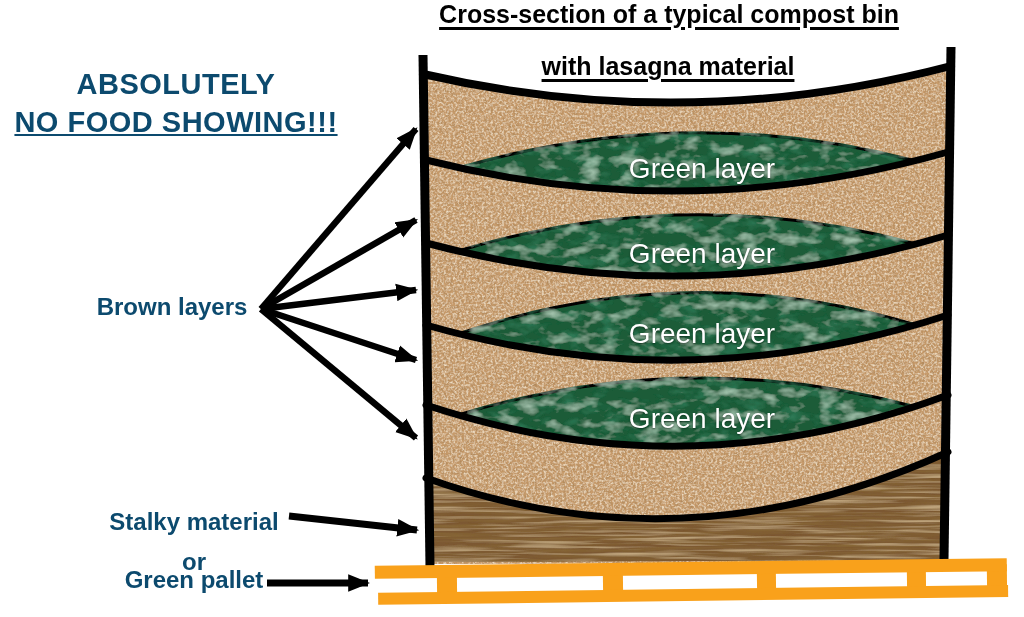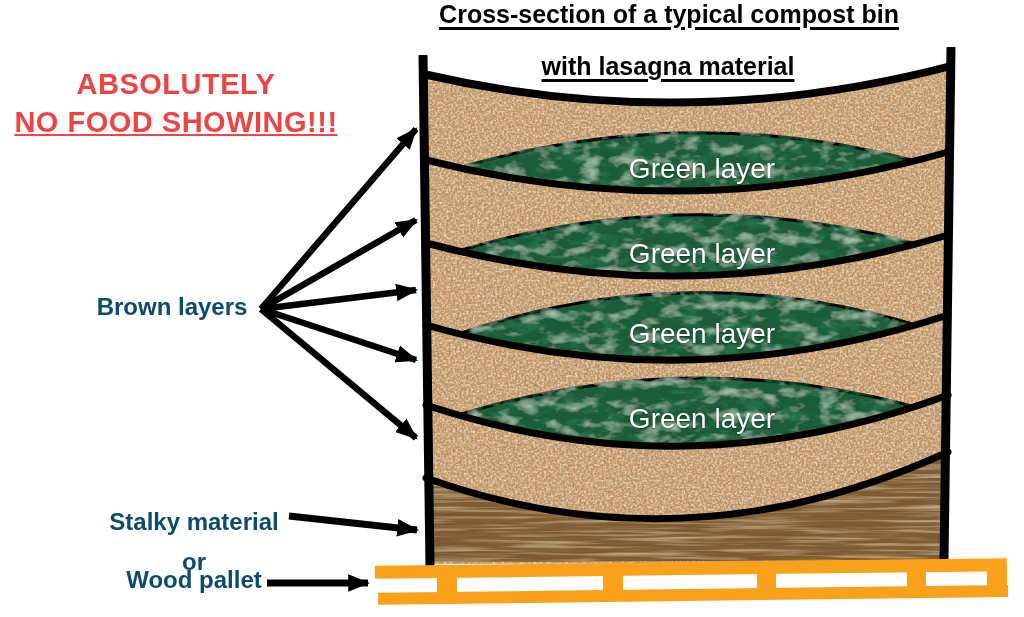--- a/index.html
+++ b/index.html
@@ -6,21 +6,21 @@
   .stage {
     position:relative; width:1024px; height:617px; background:#ffffff;
     overflow:hidden; font-family:"Liberation Sans", sans-serif;
   }
   .stage svg.diagram { position:absolute; left:0; top:0; }
   .lbl { position:absolute; white-space:nowrap; transform:translateX(-50%); }
   .title-line {
     font-size:25px; font-weight:bold; color:#000;
     text-decoration:underline; text-decoration-thickness:2.5px; text-underline-offset:4px;
   }
-  .warning-line { font-size:29px; font-weight:bold; color:#ef4444; letter-spacing:0.5px; }
+  .warning-line { font-size:29px; font-weight:bold; color:#0c4a6e; letter-spacing:0.5px; }
   .side-label { font-size:24px; font-weight:bold; color:#0c4a6e; }
   .green-label {
     font-size:28px; font-weight:400; color:#ffffff;
     text-shadow:0 1px 2px rgba(0,0,0,0.45);
   }
 </style>
 </head>
 <body>
 
 <div class="stage">
@@ -124,20 +124,20 @@
 
   <div class="lbl title-line" style="left:669px; top:0;">Cross-section of a typical compost bin</div>
   <div class="lbl title-line" style="left:668px; top:52px;">with lasagna material</div>
 
   <div class="lbl warning-line" style="left:176px; top:68px;">ABSOLUTELY</div>
   <div class="lbl warning-line" style="left:176px; top:106px;text-decoration:underline;">NO FOOD SHOWING!!!</div>
 
   <div class="lbl side-label" style="left:172px; top:293px;">Brown layers</div>
   <div class="lbl side-label" style="left:194px; top:508px;">Stalky material</div>
   <div class="lbl side-label" style="left:194px; top:548px;">or</div>
-  <div class="lbl side-label" style="left:194px; top:566px;">Wood pallet</div>
+  <div class="lbl side-label" style="left:194px; top:566px;">Green pallet</div>
 
   <div class="lbl green-label" style="left:702px; top:153px;">Green layer</div>
   <div class="lbl green-label" style="left:702px; top:238px;">Green layer</div>
   <div class="lbl green-label" style="left:702px; top:318px;">Green layer</div>
   <div class="lbl green-label" style="left:702px; top:403px;">Green layer</div>
 
 </div>
 
 </body></html>

